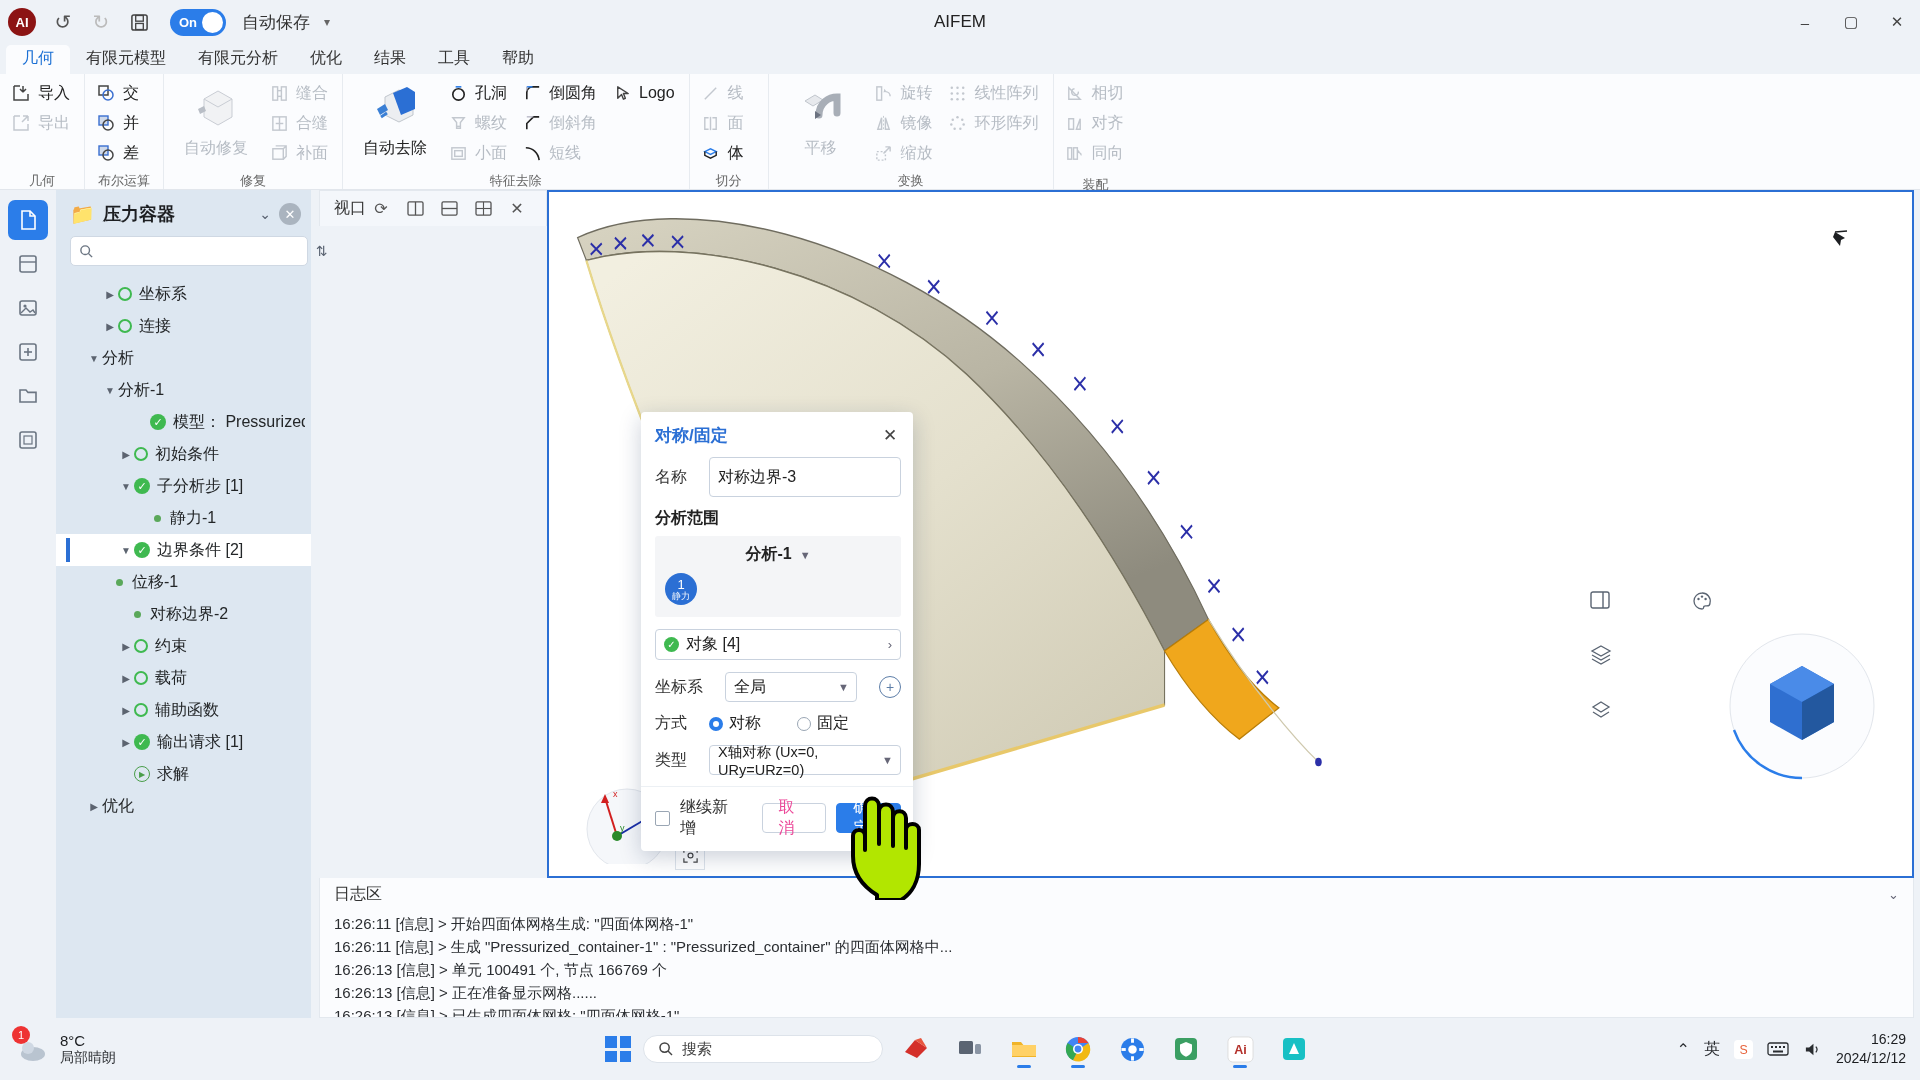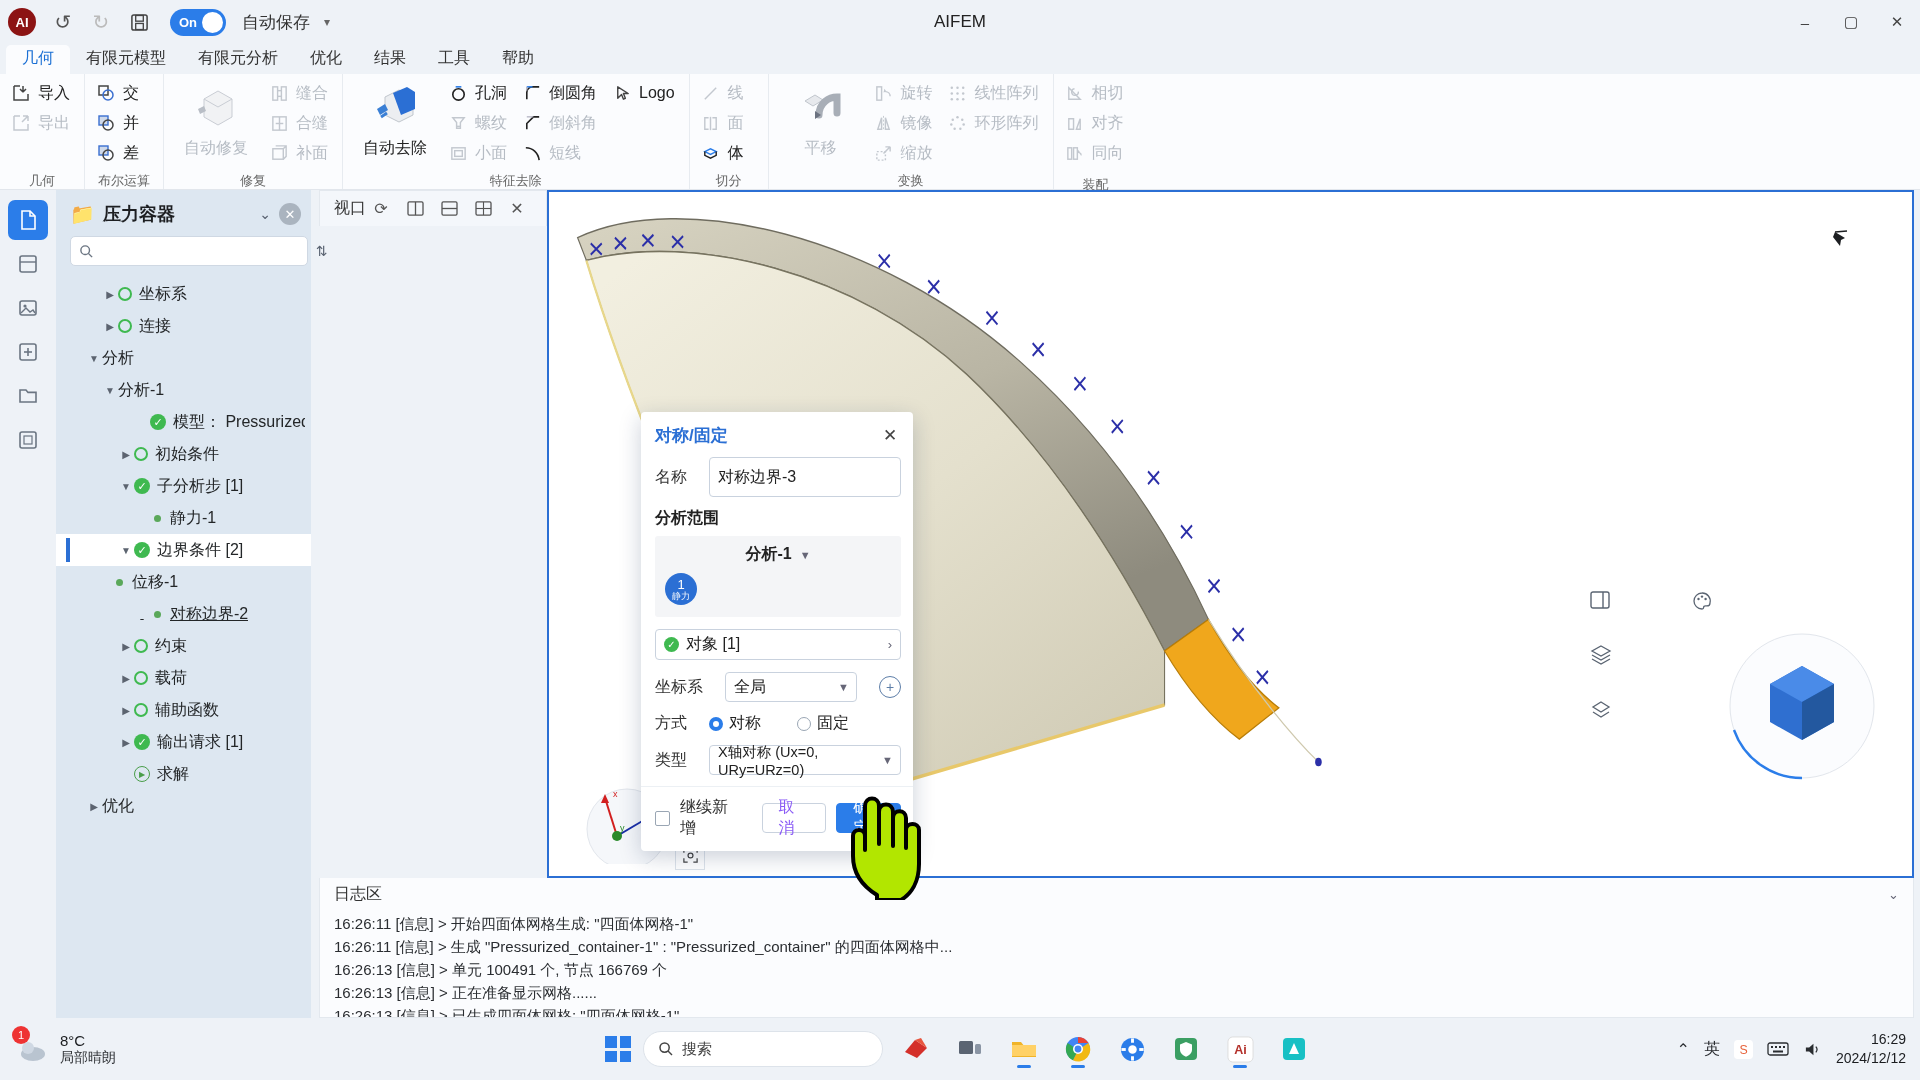--- a/index.html
+++ b/index.html
@@ -127,21 +127,21 @@
   .sel-caret { position:absolute; right:8px; top:50%; transform:translateY(-50%); color:#667; font-size:11px; pointer-events:none;}
   .plus-btn { width:22px; height:22px; border-radius:50%; border:1.6px solid #5d7ea8; color:#5d7ea8;
      display:flex; align-items:center; justify-content:center; font-size:14px; flex:none;}
   .radio { display:flex; align-items:center; gap:6px; }
   .rdot { width:14px; height:14px; border-radius:50%; border:1.6px solid #9aa6b4; flex:none; position:relative;}
   .rdot.on { border-color:#2b7de9; border-width:4px; background:#fff;}
   .dlg-foot { display:flex; align-items:center; gap:10px; padding:10px 12px 12px 14px; border-top:1px solid #ecf0f4; margin-top:3px;}
   .cbox { width:15px; height:15px; border:1.4px solid #9aa6b4; border-radius:2px; flex:none;}
   .foot-lbl { font-size:16px; color:#333;}
   .btn { height:30px; padding:0 16px; border-radius:4px; font-size:16px; display:flex; align-items:center; justify-content:center; font-family:inherit;}
-  .btn.ghost { border:1px solid #c9d2de; background:#fff; color:#8b5cf6;}
+  .btn.ghost { border:1px solid #c9d2de; background:#fff; color:#ec4899;}
   .btn.primary { background:#2b7de9; color:#fff; border:1px solid #2b7de9;}
 
   
   .axis-widget { position:absolute; left:30px; bottom:12px; width:110px; height:80px;}
   .vp-mini-col { position:absolute; left:126px; bottom:6px; display:flex; flex-direction:column; gap:6px;}
   .vp-mini { width:30px; height:30px; border:1px solid #dde3ea; background:#fff; display:flex; align-items:center; justify-content:center; color:#444;}
   .navcube { position:absolute; right:30px; bottom:90px; width:160px; height:160px;}
   .nav-side { position:absolute; right:200px; bottom:150px; display:flex; flex-direction:column; gap:28px;}
   .cursor-hand { position:absolute; left:522px; top:600px; width:100px; height:110px; z-index:60; pointer-events:none;}
   .pin-ico { position:absolute; right:60px; top:36px; color:#333;}
@@ -150,21 +150,21 @@
   .taskbar { height:62px; background:#eef2f7; display:flex; align-items:center; flex:none; position:relative;}
   .tb-weather { display:flex; align-items:center; gap:10px; padding-left:16px; width:260px;}
   .wicon { width:34px; height:34px; position:relative;}
   .wbadge { position:absolute; left:-4px; top:-6px; width:18px; height:18px; border-radius:50%; background:#e33; color:#fff;
      font-size:11px; display:flex; align-items:center; justify-content:center;}
   .wtxt .l1 { font-size:15px; color:#1b1d20;}
   .wtxt .l2 { font-size:14px; color:#33363a;}
   .tb-center { position:absolute; left:50%; transform:translateX(-50%); display:flex; align-items:center; gap:12px;}
   .win-logo { width:26px; height:26px; display:grid; grid-template-columns:1fr 1fr; grid-template-rows:1fr 1fr; gap:3px;}
   .win-logo i { background:#2b7de9; display:block;}
-  .searchpill { width:240px; height:36px; border-radius:18px; background:#fff; display:flex; align-items:center; gap:8px; padding:0 14px; border:1px solid #dde3ea;}
+  .searchpill { width:240px; height:28px; border-radius:18px; background:#fff; display:flex; align-items:center; gap:8px; padding:0 14px; border:1px solid #dde3ea;}
   .searchpill span { font-size:15px; color:#444;}
   .tb-app { width:42px; height:42px; display:flex; align-items:center; justify-content:center; border-radius:6px; position:relative;}
   .tb-app.run::after { content:""; position:absolute; bottom:2px; left:50%; transform:translateX(-50%); width:14px; height:3px; border-radius:2px; background:#2b7de9;}
   .tb-right-area { margin-left:auto; display:flex; align-items:center; gap:14px; padding-right:14px;}
   .tray-ico { color:#2a2d31; font-size:16px; display:flex; align-items:center; justify-content:center;}
   .clock { text-align:right; font-size:14px; color:#1b1d20; line-height:19px;}
 </style>
 </head>
 <body>
 
@@ -653,21 +653,21 @@
           <div class="tnode sel" style="padding-left: 62px;">
             <span class="caret">▼</span>
             <span class="ringfill">✓</span>
             <span class="tlabel">边界条件 [2]</span>
           </div>
           <div class="tnode" style="padding-left: 40px;">
             <span class="caret none">·</span>
             <span class="dot"></span>
             <span class="tlabel">位移-1</span>
           </div>
-          <div class="tnode" style="padding-left: 78px; text-decoration: underline;">
+          <div class="tnode" style="padding-left: 58px;">
             <span class="caret none">·</span>
             <span class="dot"></span>
             <span class="tlabel">对称边界-2</span>
           </div>
           <div class="tnode" style="padding-left: 62px;">
             <span class="caret">▶</span>
             <span class="ring"></span>
             <span class="tlabel">约束</span>
           </div>
           <div class="tnode" style="padding-left: 62px;">
@@ -878,21 +878,21 @@
                 <span>分析-1</span>
                 <span class="cv">▼</span>
               </div>
               <div class="step-badge">
                 <span class="n">1</span>
                 <span class="s">静力</span>
               </div>
             </div>
             <div class="obj-row">
               <span class="chk">✓</span>
-              <span class="txt">对象 [1]</span>
+              <span class="txt">对象 [4]</span>
               <span class="arr">›</span>
             </div>
             <div class="frow">
               <span class="flabel">坐标系</span>
               <span class="sel-wrap">
                 <span class="fselect">全局</span>
                 <span class="sel-caret">▼</span>
               </span>
               <span class="plus-btn">+</span>
             </div>

